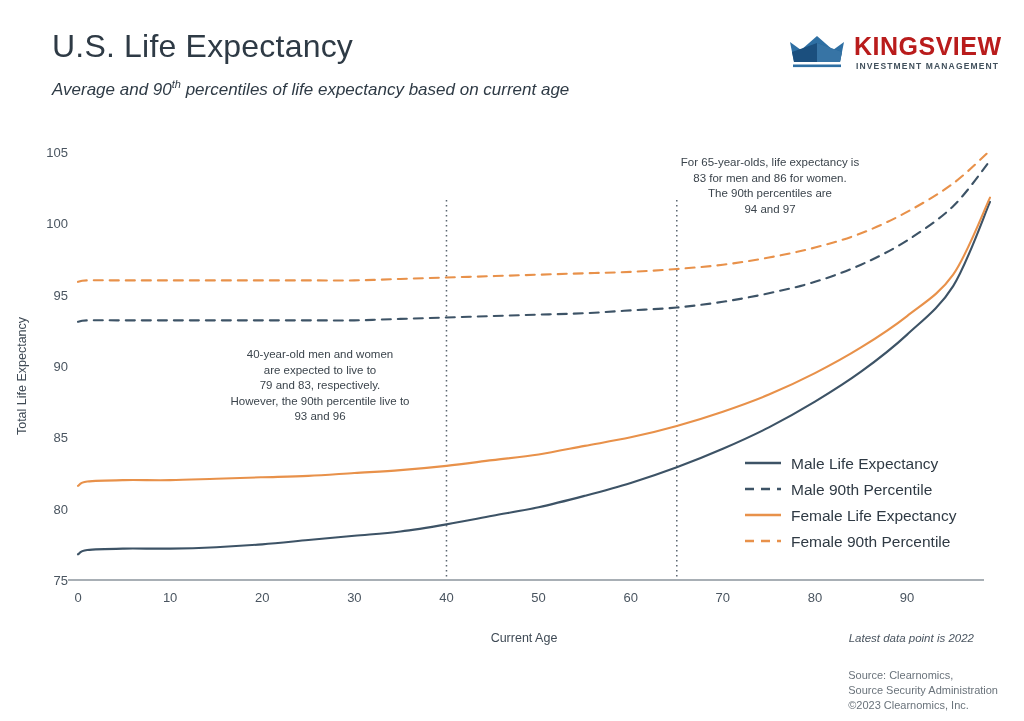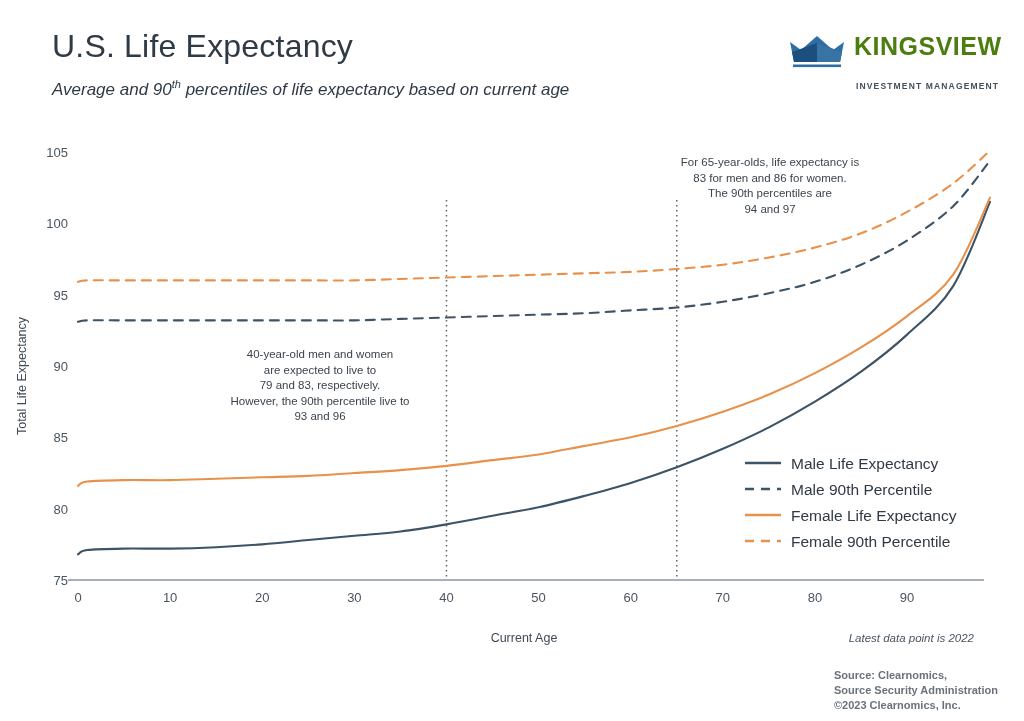--- a/index.html
+++ b/index.html
@@ -22,45 +22,45 @@
     position:absolute;left:52px;top:78px;
     font-size:17px;font-style:italic;color:#2e3a45;
     white-space:nowrap;
   }
   .subtitle sup{font-size:11px;vertical-align:super;}
   
   .logo{position:absolute;left:788px;top:32px;width:190px;height:46px;}
   .logo-mark{position:absolute;left:0;top:2px;width:58px;height:36px;}
   .logo-word{
     position:absolute;left:66px;top:2px;
-    font-size:25px;font-weight:700;color:#4d7c0f;
+    font-size:25px;font-weight:700;color:#b91c1c;
     letter-spacing:.5px;line-height:25px;white-space:nowrap;
   }
   .logo-sub{
     position:absolute;left:68px;top:29px;
     font-size:8.5px;font-weight:700;color:#41505c;
-    letter-spacing:1.15px;white-space:nowrap;margin-top:20px;
+    letter-spacing:1.15px;white-space:nowrap;
   }
   
   .chart-wrap{position:absolute;left:0;top:118px;width:1024px;height:530px;}
   svg{display:block;}
   .tick-text{font-family:"Liberation Sans",sans-serif;font-size:13px;fill:#4a5560;}
   .axis-title{font-family:"Liberation Sans",sans-serif;font-size:12.5px;fill:#3f4a55;}
   .anno-text{font-family:"Liberation Sans",sans-serif;font-size:11.5px;fill:#3b444c;}
   .legend-text{font-family:"Liberation Sans",sans-serif;font-size:15.5px;fill:#2f3a44;}
   
   .note{
     position:absolute;right:50px;top:632px;
     font-size:11.5px;font-style:italic;color:#4a5560;
     text-align:center;white-space:nowrap;
   }
   .source{
     position:absolute;right:26px;top:668px;
     font-size:11px;color:#6a737b;
-    text-align:left;line-height:15px;white-space:nowrap;font-weight:bold;
+    text-align:left;line-height:15px;white-space:nowrap;
   }
 </style>
 </head>
 <body>
 
 <div class="header">
   <div class="title">U.S. Life Expectancy</div>
   <div class="subtitle"><span>Average and 90</span><sup>th</sup><span> percentiles of life expectancy based on current age</span></div>
 
   <div class="logo">

